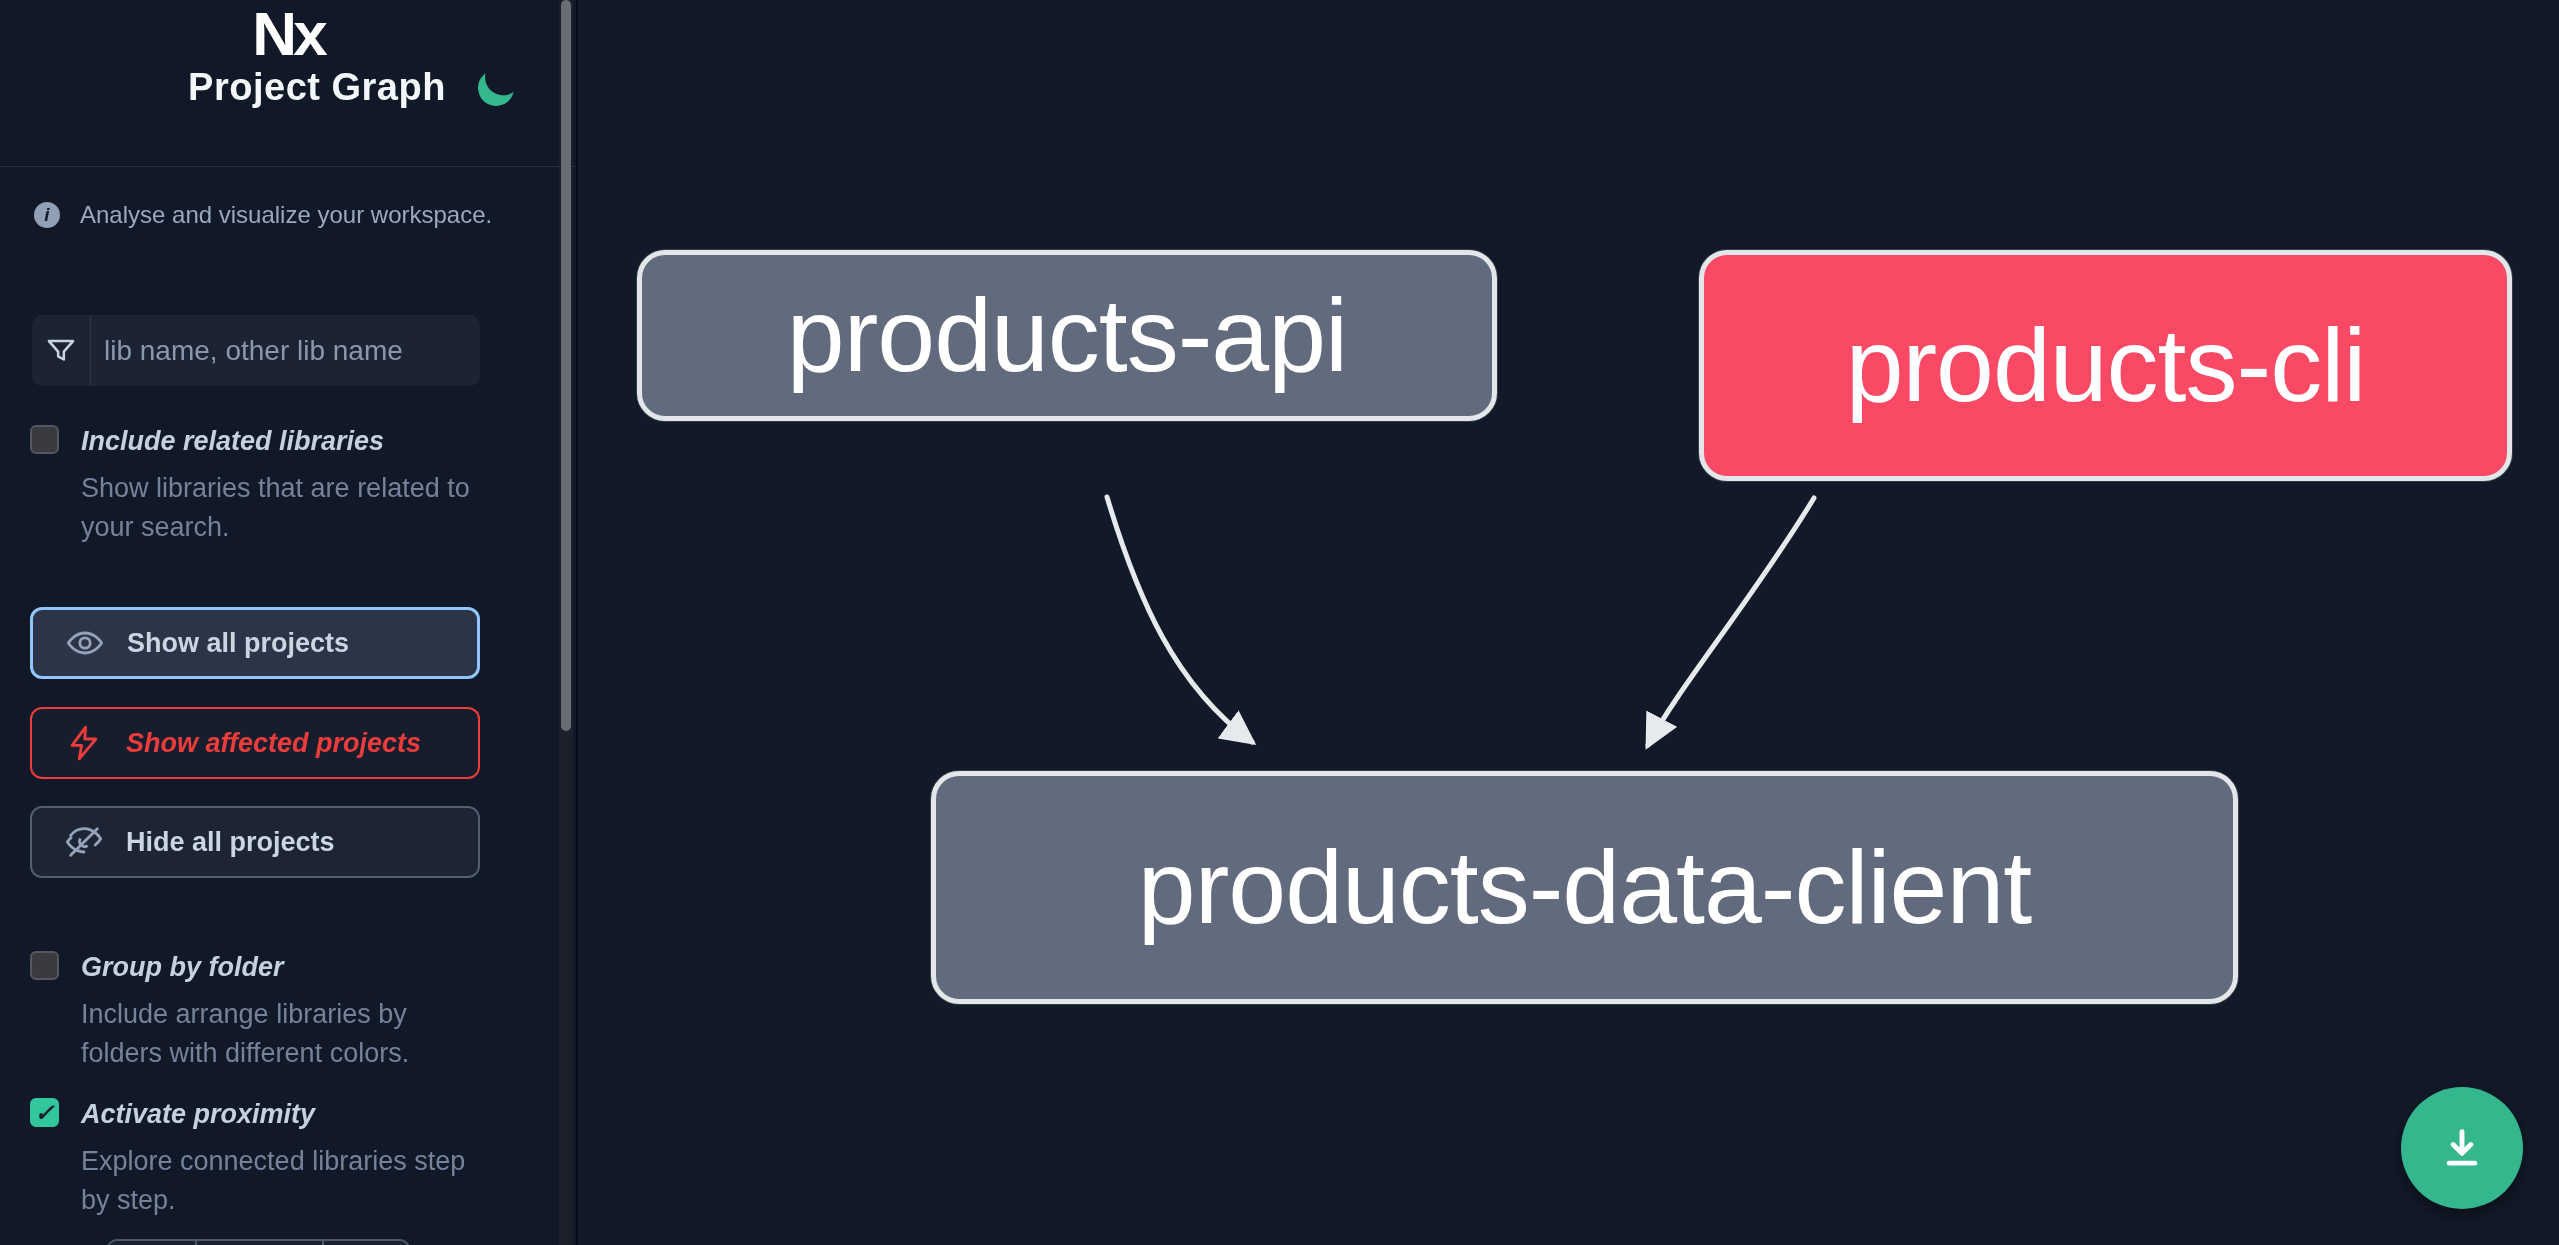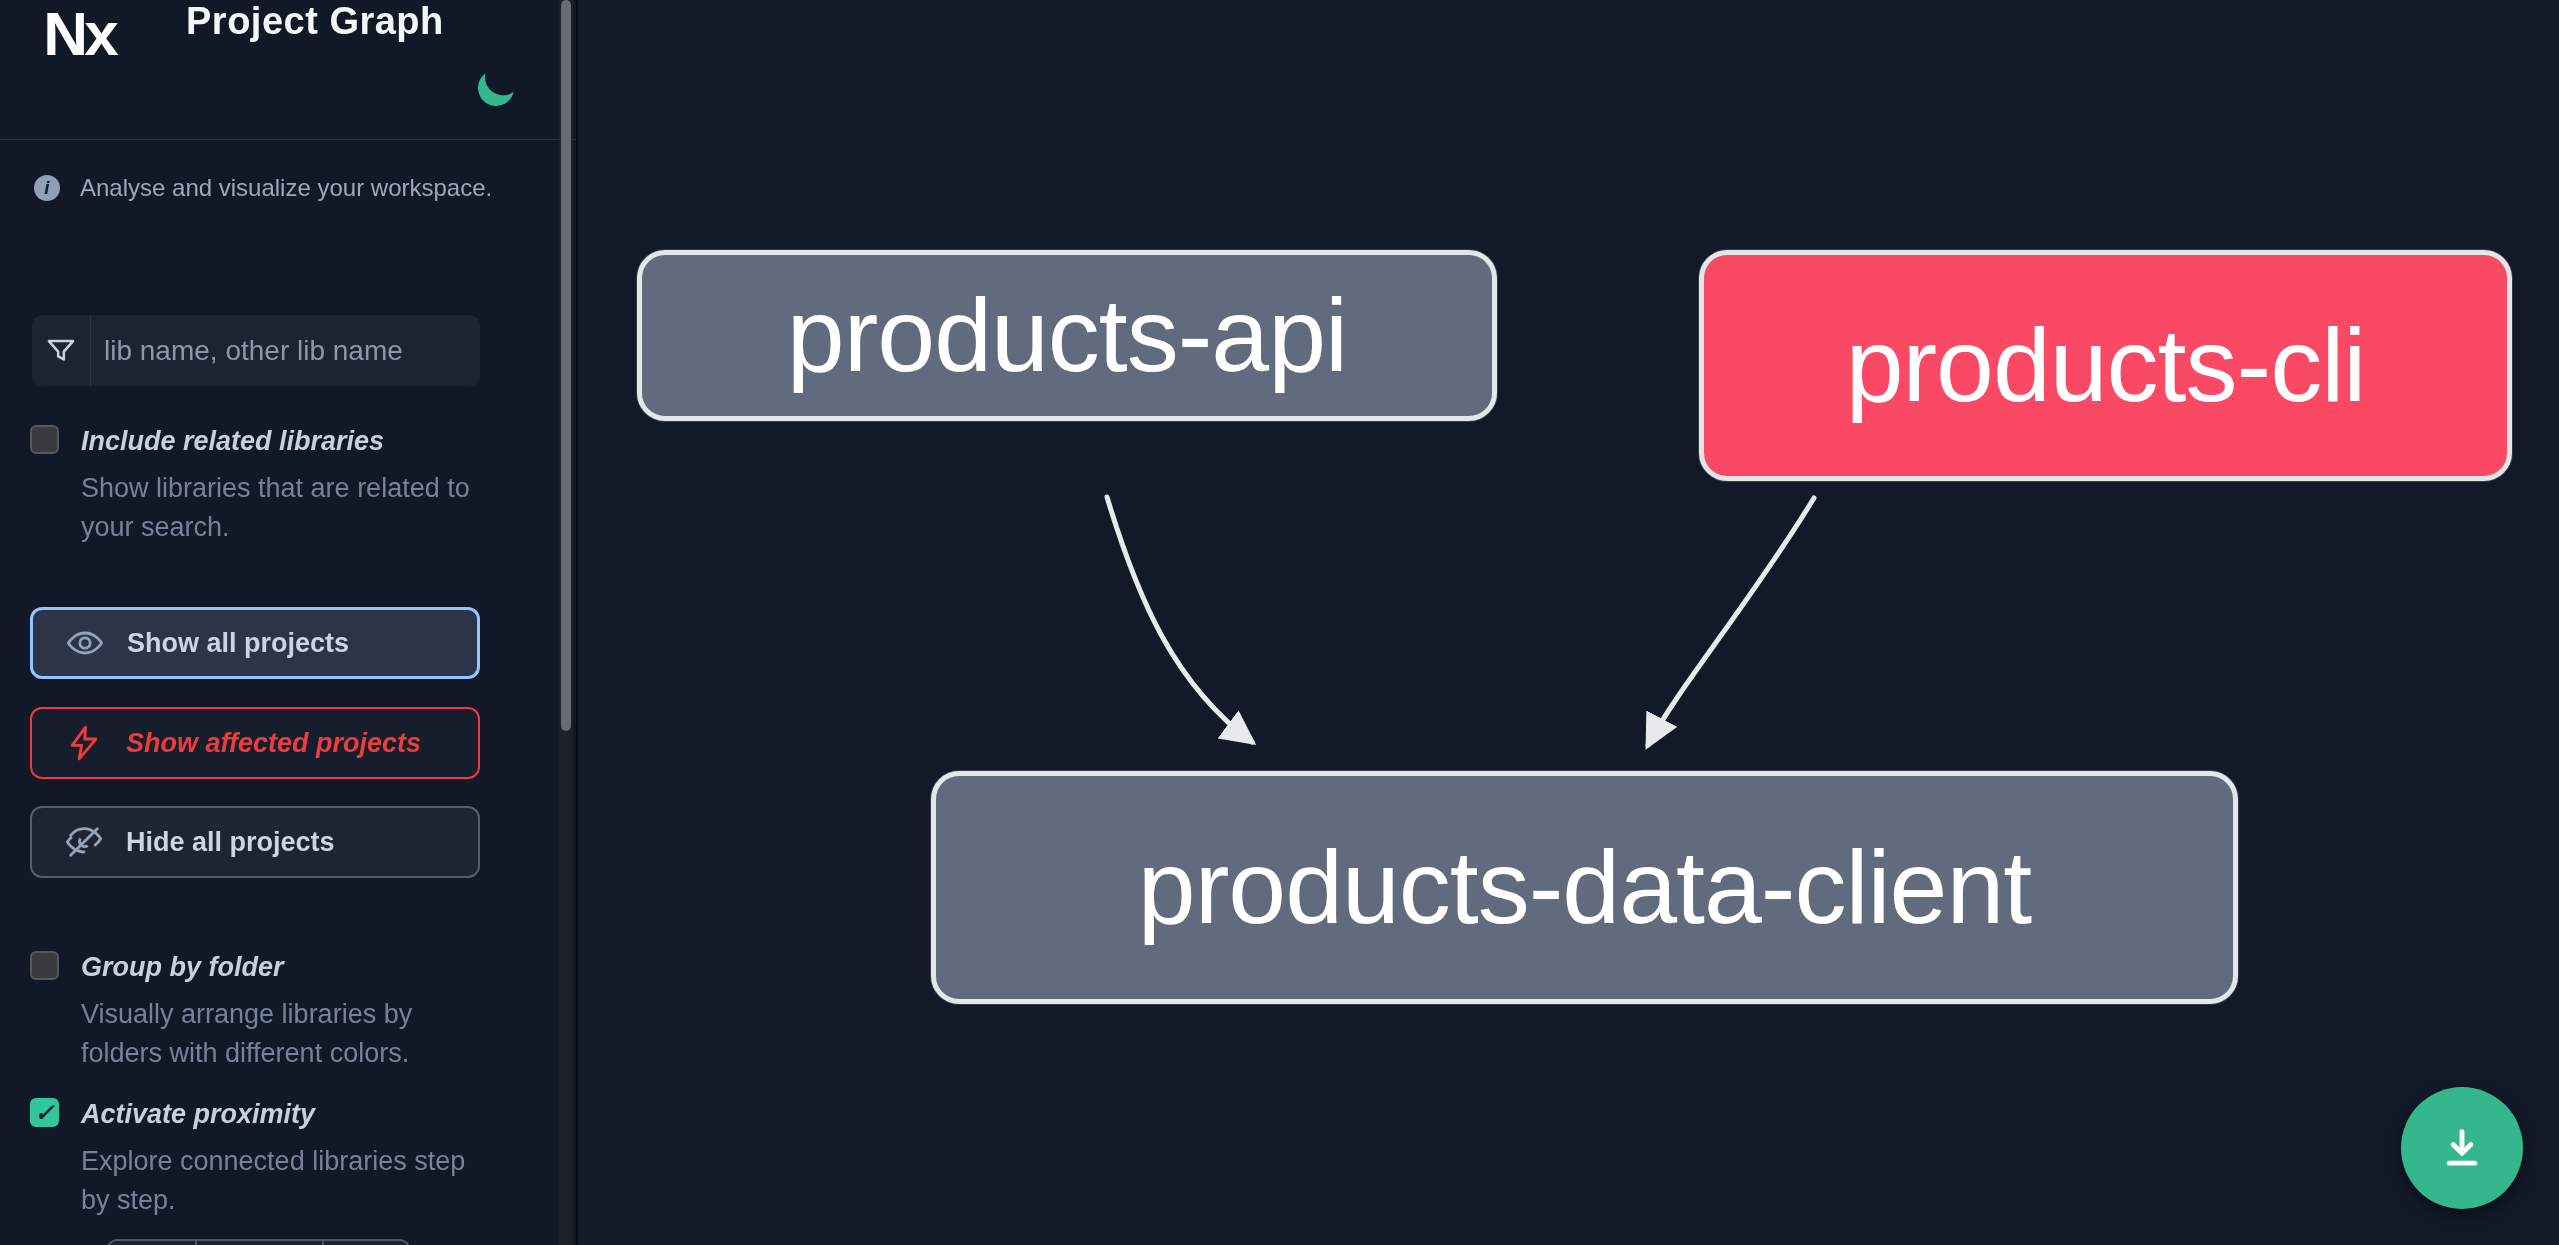--- a/index.html
+++ b/index.html
@@ -4,22 +4,22 @@
 <style>
   * { margin:0; padding:0; box-sizing:border-box; }
   html,body { width:2559px; height:1245px; overflow:hidden; background:#111928;
               font-family:"Liberation Sans", sans-serif; }
 
   .app { position:relative; width:2559px; height:1245px; background:#121a29; }
 
   
   .sidebar { position:absolute; left:0; top:0; width:578px; height:1245px;
              background:#111827; border-right:2px solid #060b16; }
-  .sb-header { position:relative; height:140px; border-bottom:1px solid #273142;
-               display:flex; padding:0 30px; }
+  .sb-header { position:relative; height:167px; border-bottom:1px solid #273142;
+               display:flex; align-items:center; padding:0 30px;flex-direction:column; }
   .nx-logo { width:98px; height:66px; display:flex; align-items:center; justify-content:center;
              color:#ffffff; font-weight:800; font-size:62px; letter-spacing:-4px; }
   .sb-title { margin-left:58px; font-size:38px; font-weight:700; color:#f4f7fa; letter-spacing:0.5px; }
   .moon { position:absolute; right:62px; top:70px; width:36px; height:36px; border-radius:50%;
           box-shadow: inset 10px -8px 0 0 #35b78d; transform:rotate(-18deg); cursor:pointer; }
 
   .tagline-row { display:flex; align-items:center; gap:20px; padding:34px 30px 0 34px; }
   .info-icon { flex:0 0 auto; width:26px; height:26px; border-radius:50%; background:#91a0b5;
                color:#151d2c; font-size:19px; font-weight:800; display:flex; align-items:center;
                justify-content:center; font-style:italic; }
@@ -143,21 +143,21 @@
         </svg>
       </span>
       <span class="lbl">Hide all projects</span>
     </button>
 
     <div class="toggle" style="top:951px">
       <div class="toggle-head">
         <span class="checkbox"></span>
         <span class="toggle-label">Group by folder</span>
       </div>
-      <div class="toggle-desc">Visually arrange libraries by folders with different colors.</div>
+      <div class="toggle-desc">Include arrange libraries by folders with different colors.</div>
     </div>
 
     <div class="toggle" style="top:1098px">
       <div class="toggle-head">
         <span class="checkbox checked">✓</span>
         <span class="toggle-label">Activate proximity</span>
       </div>
       <div class="toggle-desc">Explore connected libraries step by step.</div>
     </div>
 

